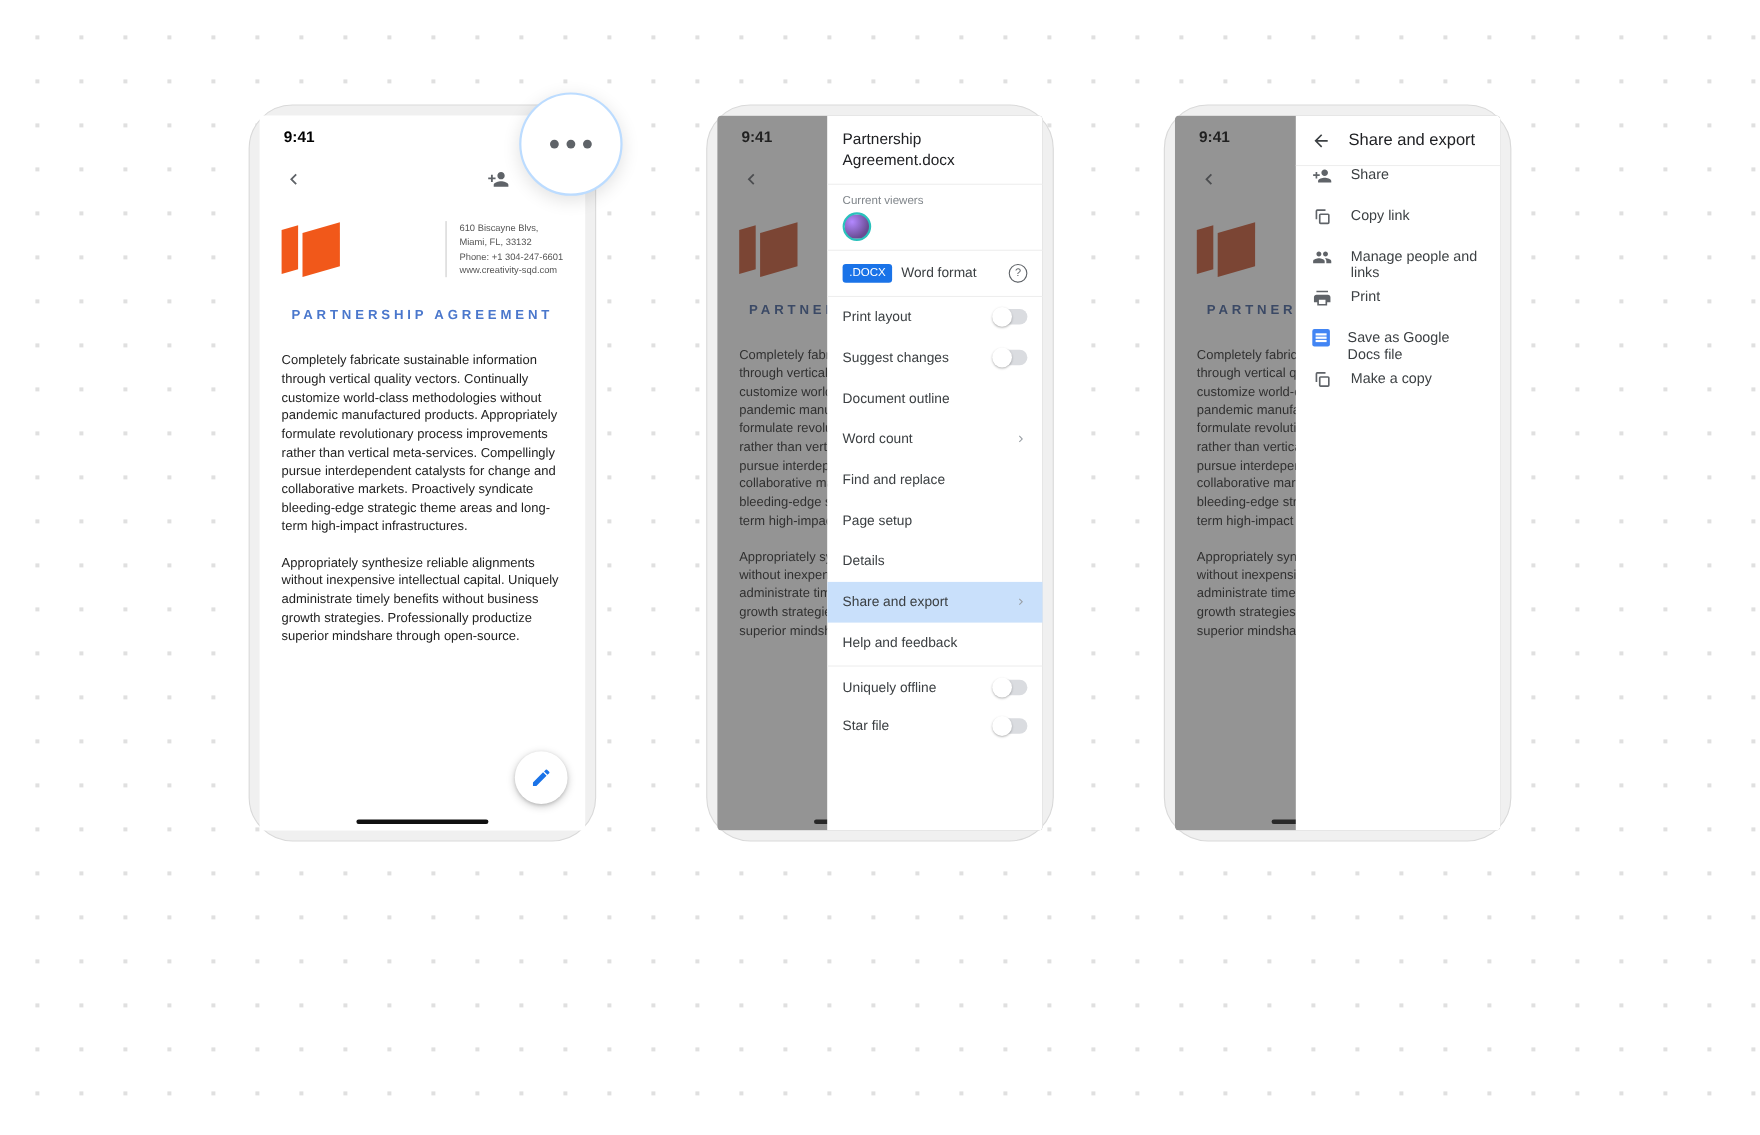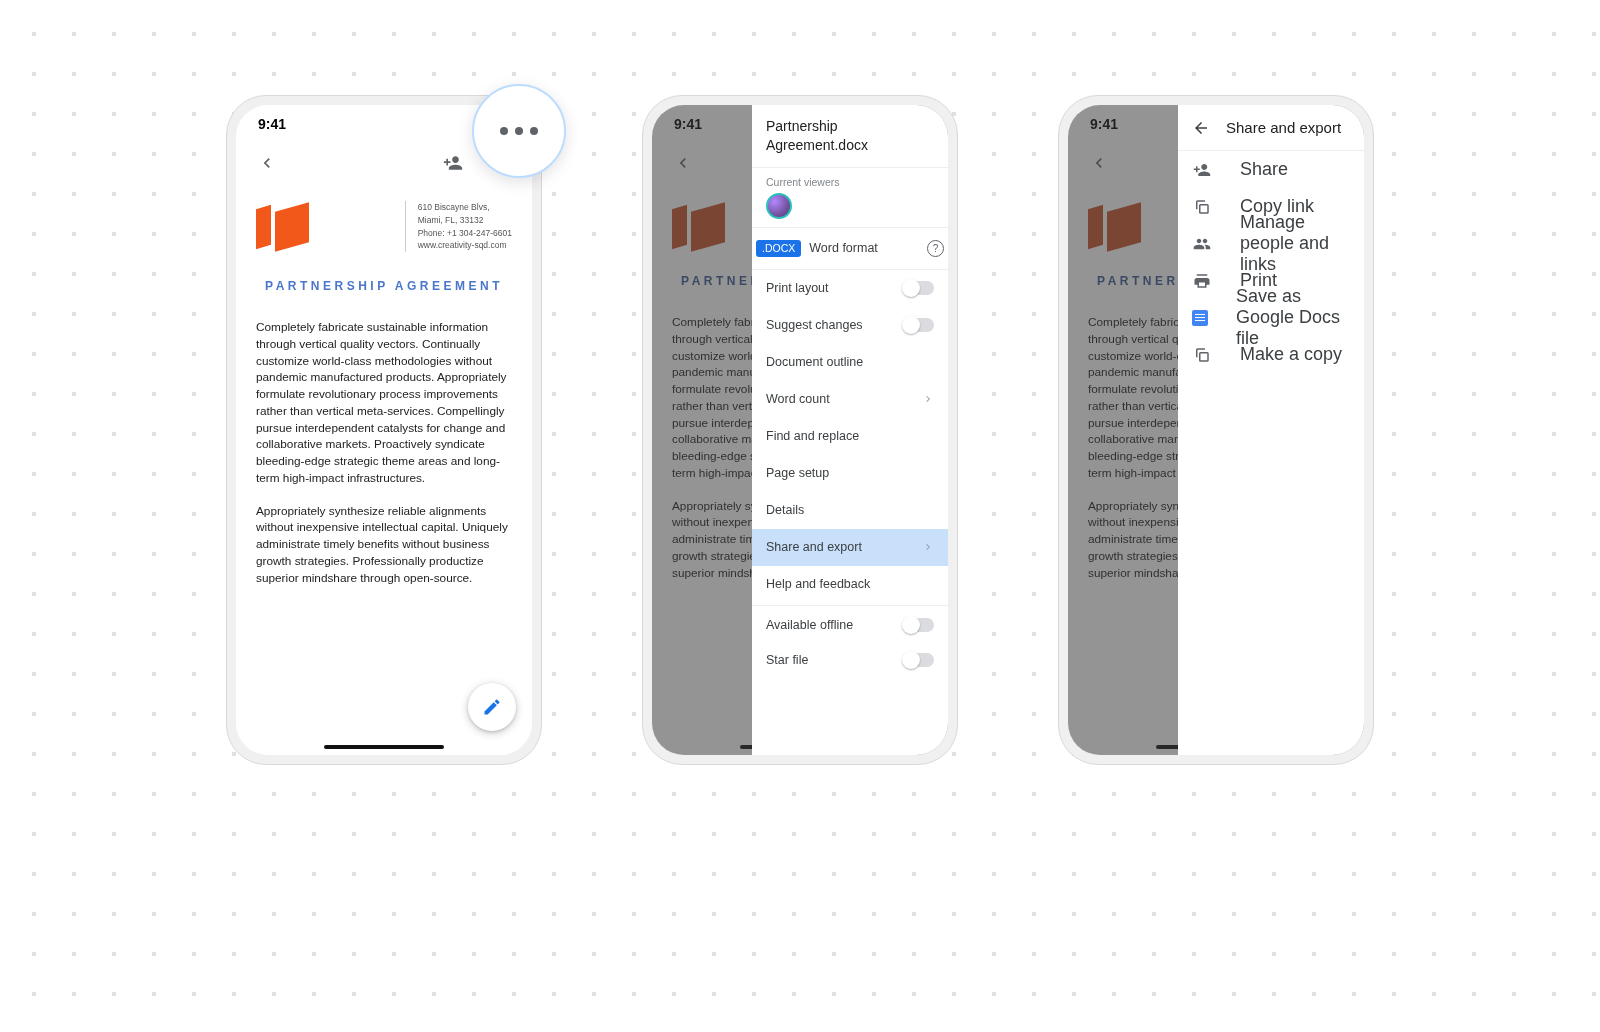--- a/index.html
+++ b/index.html
@@ -35,21 +35,21 @@
     background: #f0f0f0;
     border: 1.5px solid #d9d9d9;
     border-radius: 40px;
     padding: 9px;
     position: relative;
   }
   .screen {
     width: 100%;
     height: 100%;
     background: #fff;
-    border-radius: 32px;
+    border-radius: 4px;
     overflow: hidden;
     position: relative;
   }
   .status-bar {
     height: 38px;
     display: flex;
     align-items: center;
     justify-content: space-between;
     padding: 0 18px 0 22px;
     font-size: 14px;
@@ -107,37 +107,37 @@
   .dots3{display:flex;gap:7px}
   .dots3 span{width:8px;height:8px;border-radius:50%;background:#5f6368}
 
   .scrim{position:absolute;inset:0;background:rgba(60,60,60,.55);display:flex;justify-content:flex-end}
   .sheet{width:196px;height:100%;background:#fff;display:flex;flex-direction:column;font-size:12.5px;color:#3c4043}
   .sheet-wide{width:186px}
   .sheet-title{padding:12px 14px;font-size:14px;color:#202124;line-height:1.35;border-bottom:1px solid #eee}
   .sheet-block{padding:8px 14px;border-bottom:1px solid #eee}
   .viewers-lbl{font-size:10.5px;color:#80868b;margin-bottom:5px}
   .avatar{width:26px;height:26px;border-radius:50%;border:2px solid #2ac1bc;background:radial-gradient(circle at 30% 30%,#b388ff,#6a4c93 70%)}
-  .docx-row{display:flex;align-items:center;gap:8px;padding:12px 4px;border-bottom:1px solid #eee}
+  .docx-row{display:flex;align-items:center;gap:8px;padding:12px 14px;border-bottom:1px solid #eee}
   .docx-badge{background:#1a73e8;color:#fff;font-size:10.5px;font-weight:500;padding:2.5px 6px;border-radius:3px}
   .docx-row .help{margin-left:auto;width:17px;height:17px;border:1.5px solid #5f6368;border-radius:50%;display:flex;align-items:center;justify-content:center;font-size:10px;color:#5f6368}
   .menu-list{list-style:none;flex:1;overflow:auto}
   .menu-list::-webkit-scrollbar{display:none}
   .mi{display:flex;align-items:center;height:37px;padding:0 14px;gap:14px;color:#3c4043}
   .mi.sel{background:#c9e0fb}
   .mi .lbl{flex:1}
   .mi .chev{color:#9aa0a6}
   .toggle{width:30px;height:14px;background:#dadce0;border-radius:8px;position:relative}
   .toggle::after{content:"";position:absolute;left:-2px;top:-2px;width:18px;height:18px;border-radius:50%;background:#fff;box-shadow:0 1px 2px rgba(0,0,0,.3)}
   .mi-sep{border-top:1px solid #eee;margin-top:2px;padding-top:2px}
 
   .share-hdr{display:flex;align-items:center;gap:16px;height:46px;padding:0 14px;border-bottom:1px solid #eee}
   .share-hdr .title{font-size:15px;color:#202124}
   .share-list{list-style:none}
-  .si{display:flex;align-items:center;height:37px;padding:0 14px;gap:28px;color:#3c4043;font-size:18px}
+  .si{display:flex;align-items:flex-start;height:37px;padding:0 14px;gap:16px;color:#3c4043;font-size:13px}
   .si.sel{background:#c9e0fb}
   .si .ic{width:20px;display:flex;justify-content:center;color:#5f6368}
   .gdoc-sq{width:16px;height:16px;background:#4285f4;border-radius:2px;position:relative}
   .gdoc-sq::before{content:"";position:absolute;left:3px;right:3px;top:4px;height:1.5px;background:#fff;box-shadow:0 3px 0 #fff,0 6px 0 #fff}
 </style>
 </head>
 <body>
 
 <div class="dots-bg"></div>
 
@@ -275,21 +275,21 @@
             <li class="mi sel">
                 <span class="lbl">Share and export</span>
                 <svg width="12" height="12" viewBox="0 0 24 24" class="chev">
                   <path fill="currentColor" d="M8.6 16.6L10 18l6-6-6-6-1.4 1.4L13.2 12z"></path>
                 </svg>
               </li>
             <li class="mi">
                 <span class="lbl">Help and feedback</span>
               </li>
             <li class="mi mi-sep">
-                <span class="lbl">Available offline</span>
+                <span class="lbl">Uniquely offline</span>
                 <span class="toggle"></span>
               </li>
             <li class="mi">
                 <span class="lbl">Star file</span>
                 <span class="toggle"></span>
               </li>
           </ul>
         </div>
       </div>
     </div>

